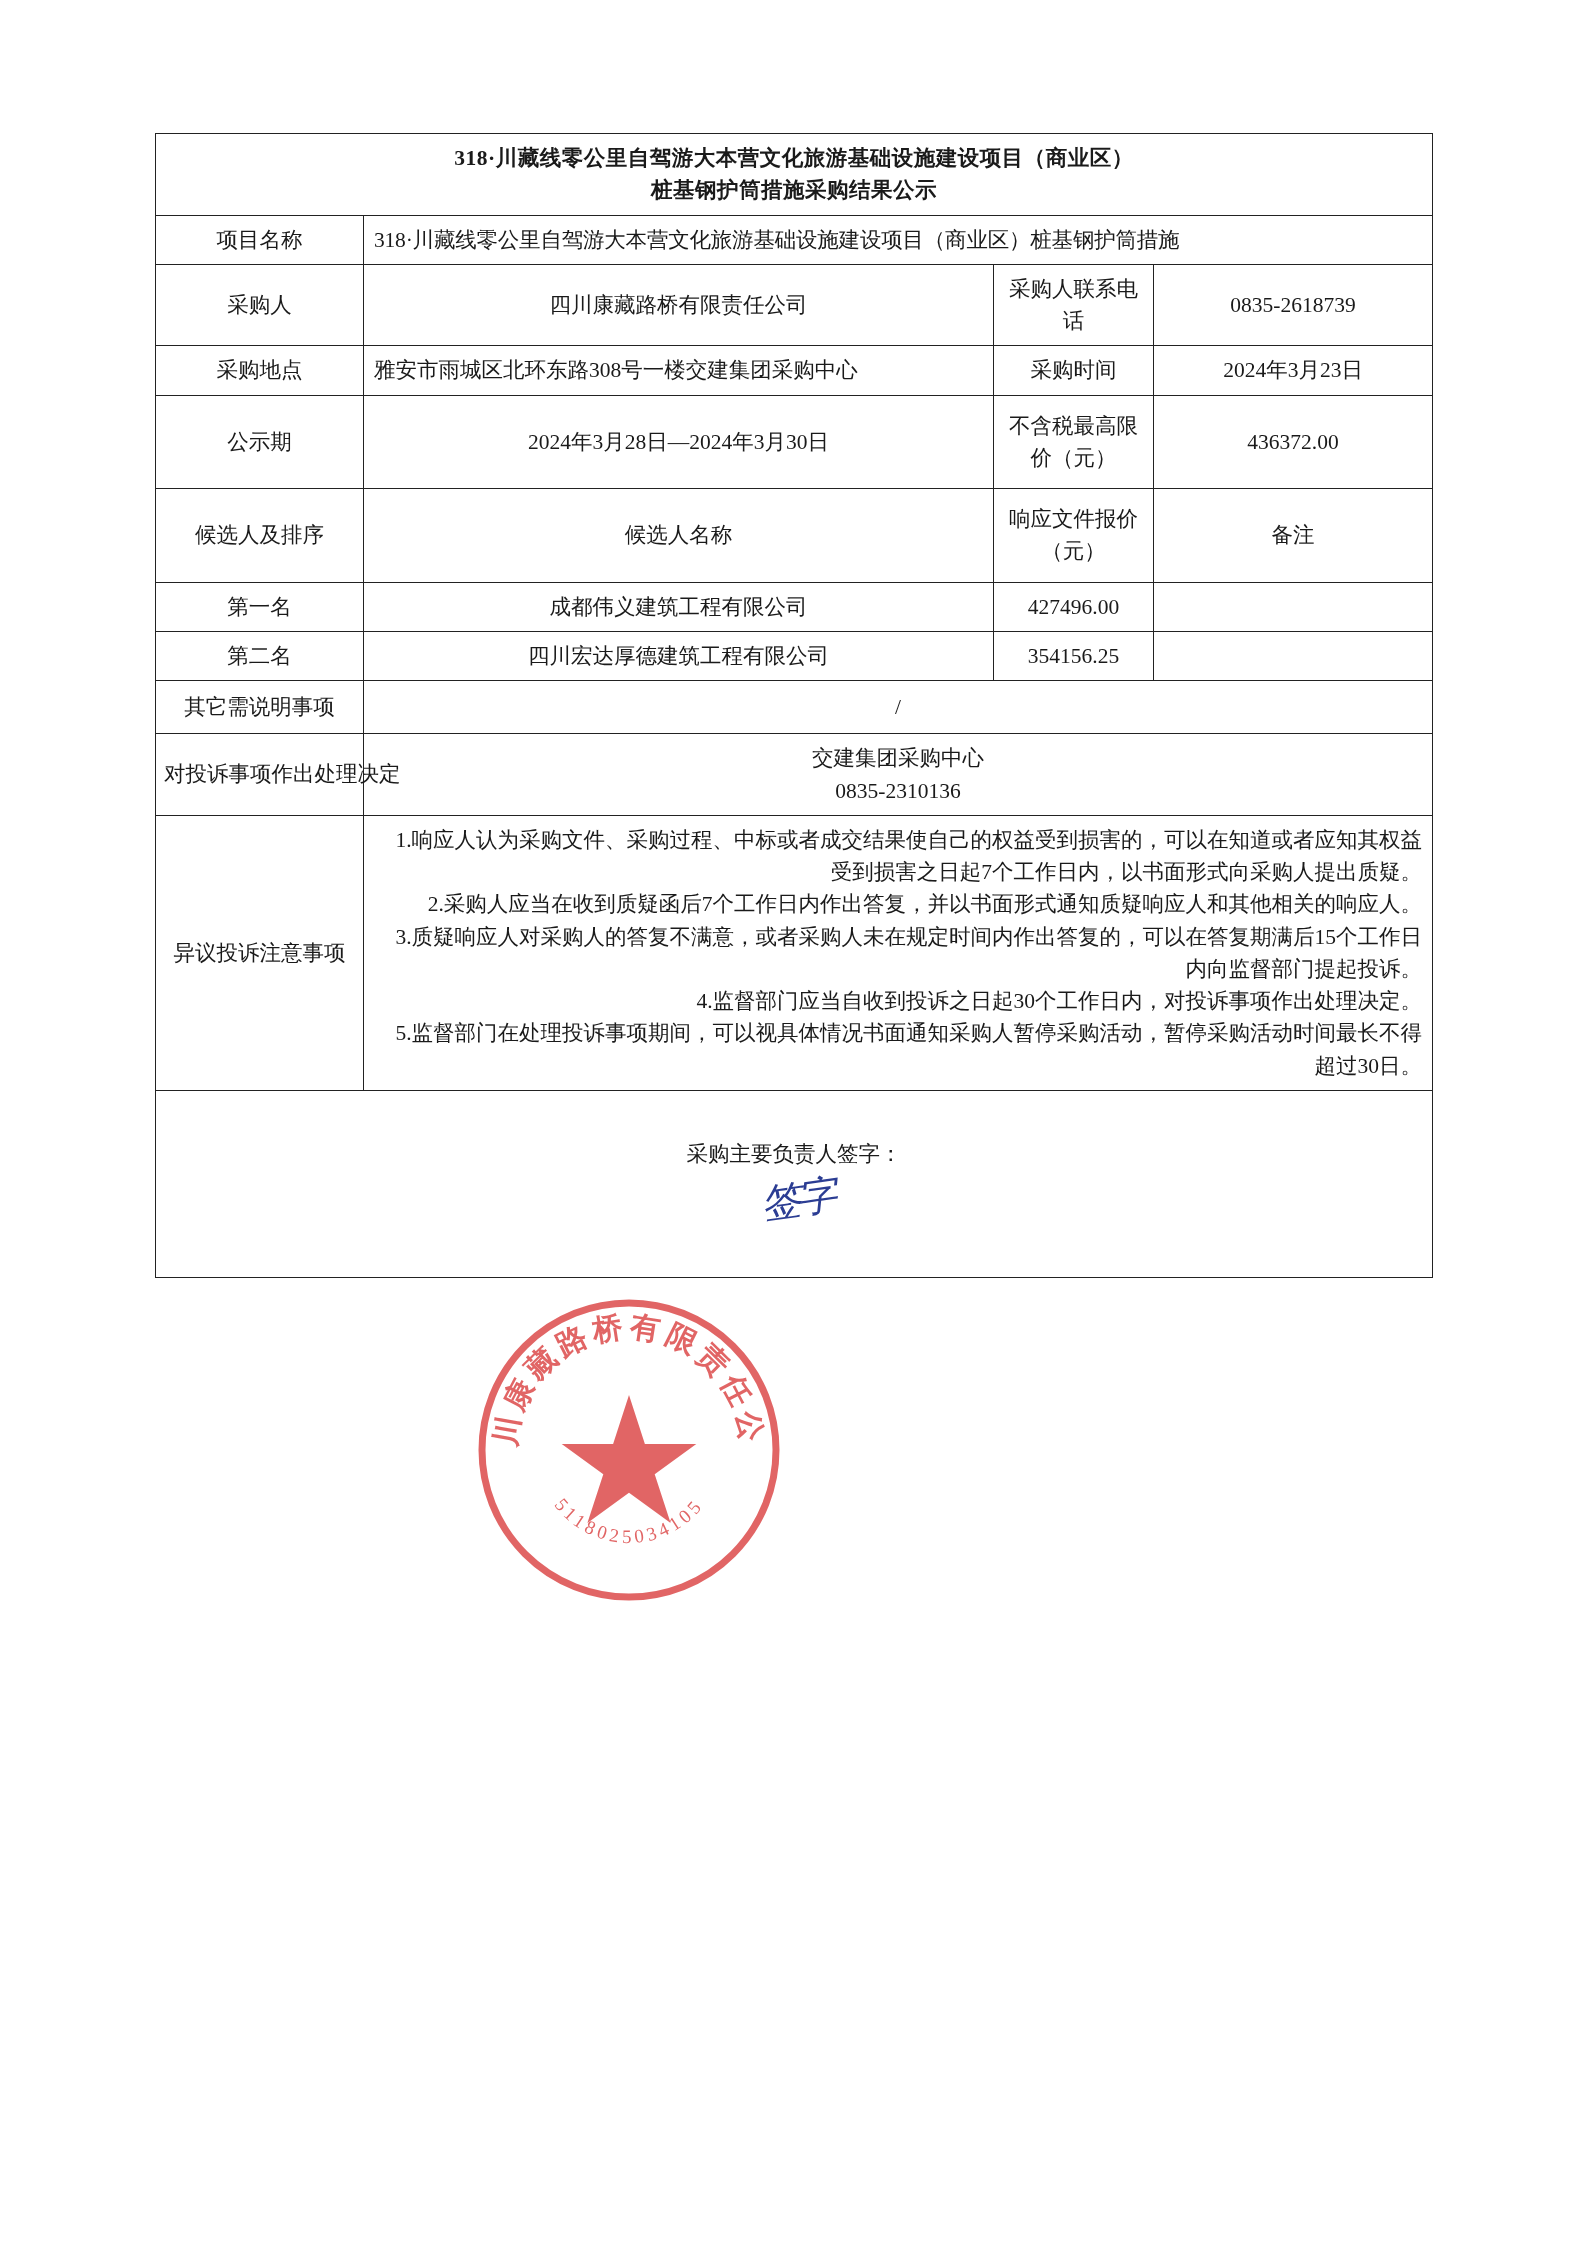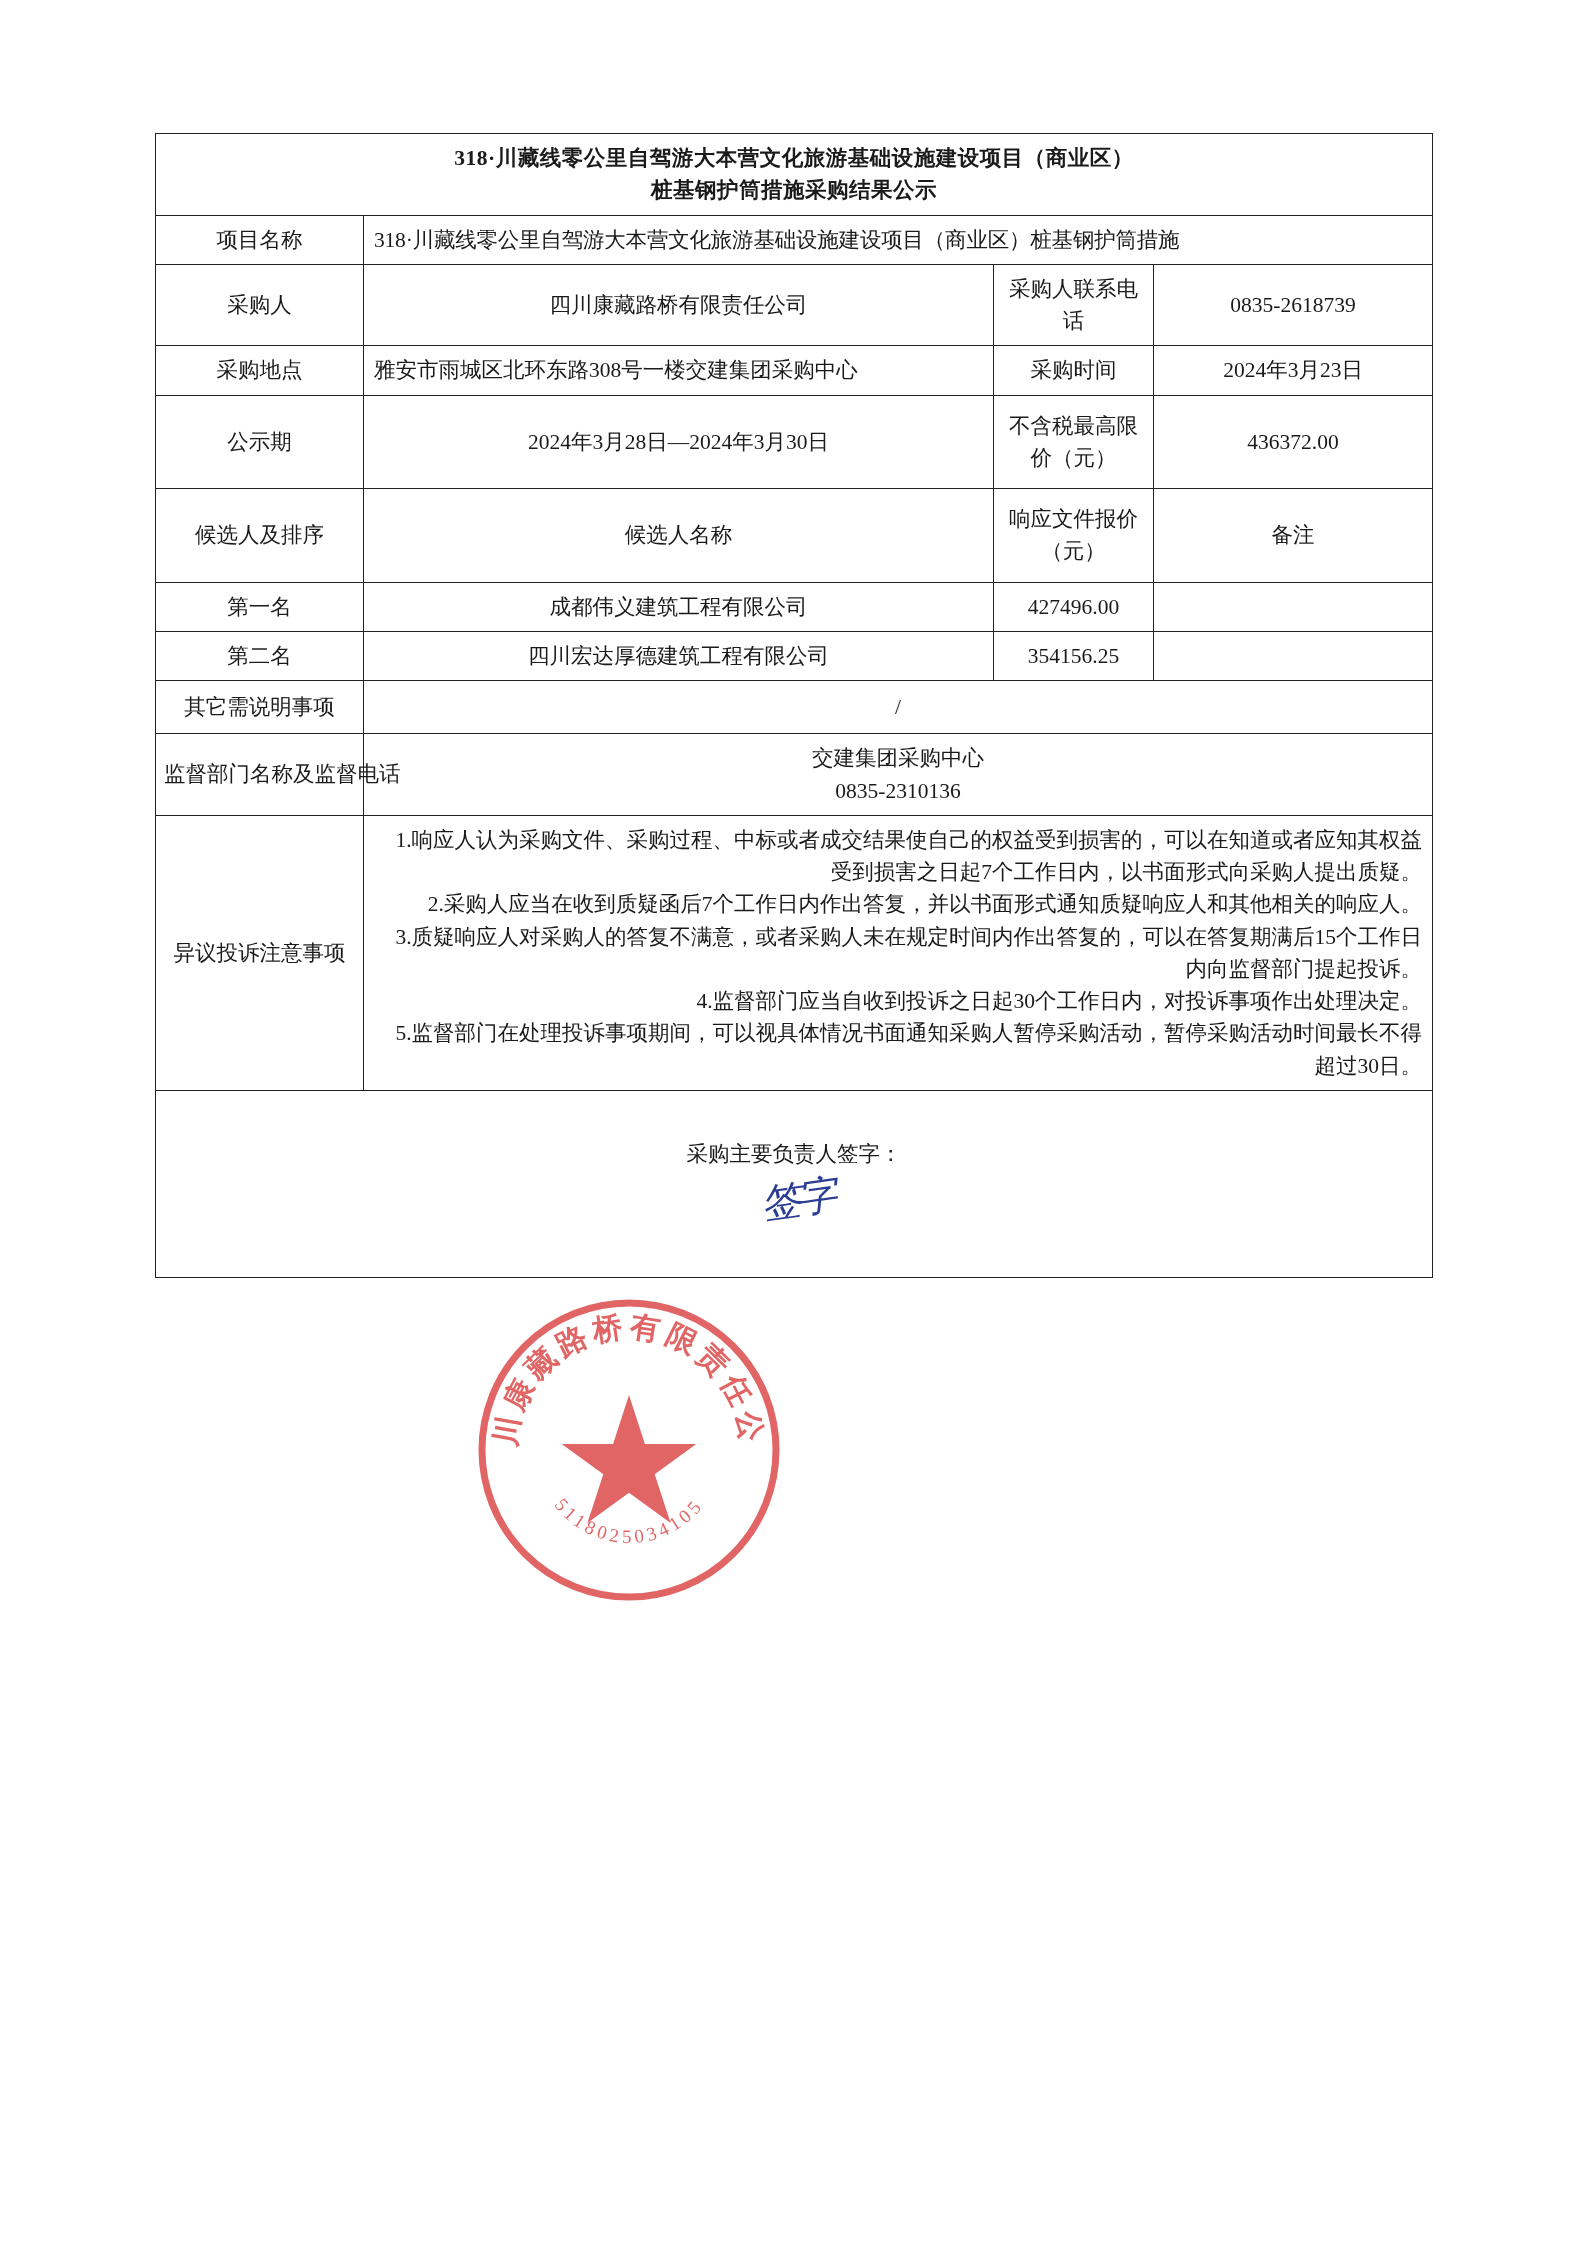--- a/index.html
+++ b/index.html
@@ -185,21 +185,21 @@
         <td class="ctr num">354156.25</td>
         <td class="ctr"></td>
       </tr>
 
       <tr>
         <td class="lbl two-line" colspan="2" style="padding:10px 8px;">其它需说明事项</td>
         <td class="slash" colspan="4">/</td>
       </tr>
 
       <tr>
-        <td class="lbl two-line" colspan="2" style="padding:10px 8px;">监督部门名称及监督电话</td>
+        <td class="lbl two-line" colspan="2" style="padding:10px 8px;">对投诉事项作出处理决定</td>
         <td class="ctr" colspan="4" style="padding:8px 10px;">
           <div>交建集团采购中心</div>
           <div class="num">0835-2310136</div>
         </td>
       </tr>
 
       <tr>
         <td class="lbl two-line" colspan="2" style="padding:16px 8px;margin-top:13px;">异议投诉注意事项</td>
         <td class="notice-cell" colspan="4">
           <p>1.响应人认为采购文件、采购过程、中标或者成交结果使自己的权益受到损害的，可以在知道或者应知其权益受到损害之日起7个工作日内，以书面形式向采购人提出质疑。</p>

